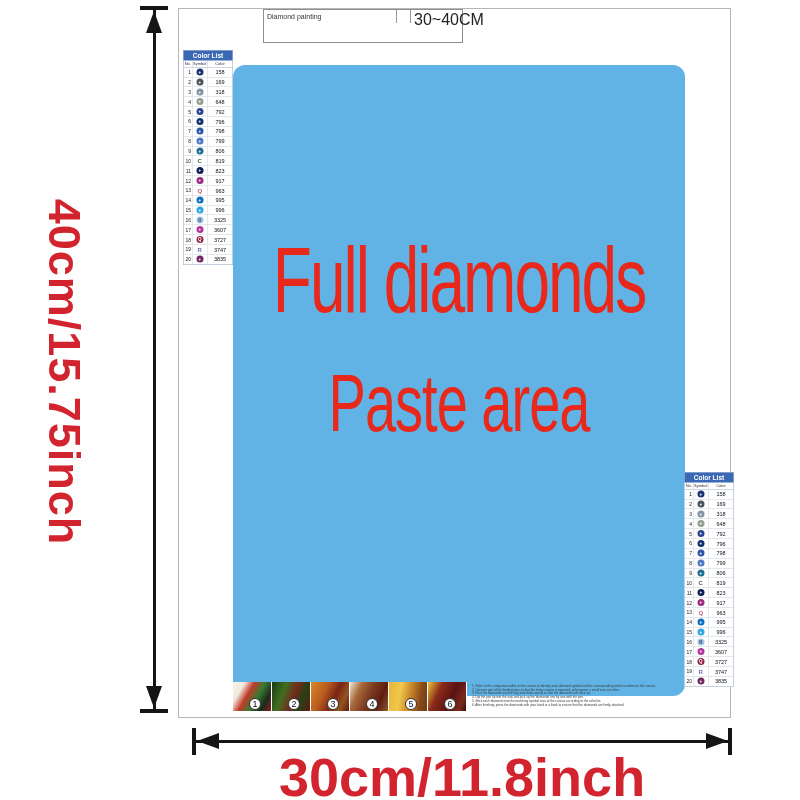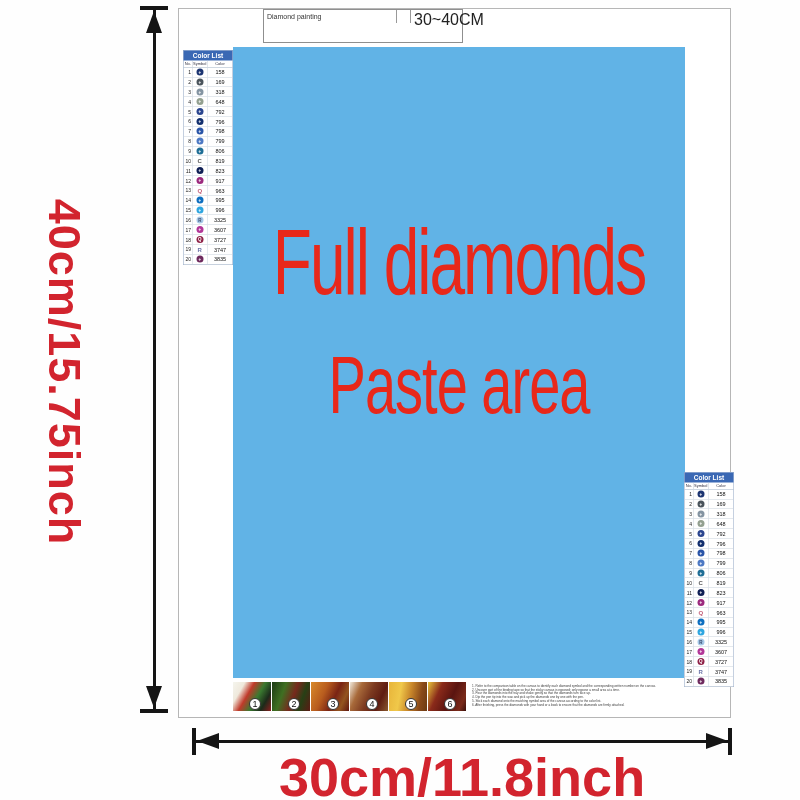--- a/index.html
+++ b/index.html
@@ -43,21 +43,21 @@
   .h-item{left:9px;font-size:16px;font-weight:600;color:#a23a40;}
   .h-number{left:68px;font-size:16px;font-weight:600;color:#a23a40;}
   .h-size{left:152px;font-size:15px;font-weight:700;color:#c61a22;}
   .itable .brow{position:relative;height:13px;}
   .b-item{position:absolute;left:3px;top:3px;font-size:7px;color:#333;white-space:nowrap;}
   .b-size{position:absolute;left:150px;top:1px;font-size:16px;color:#222;}
   .bdiv{position:absolute;top:0;height:13px;border-left:1px solid #999;}
   .bdiv.d1{left:132px;} .bdiv.d2{left:146px;}
 
   
-  .paste{left:233px;top:47px;width:452px;height:631px;background:#61b3e6;}
+  .paste{left:233px;top:65px;width:452px;height:631px;background:#61b3e6;border-radius:12px;}
   .paste .big{position:absolute;width:100%;text-align:center;color:#e8281a;
               transform:scaleY(1.45);white-space:nowrap;}
   .paste .l1{top:178px;font-size:64px;letter-spacing:-2px;}
   .paste .l2{top:305px;font-size:56px;letter-spacing:-1px;}
 
   
   .clist-wrap{width:50px;height:215px;}
   .clist-left{left:183px;top:50px;} .clist-right{left:684px;top:472px;}
   .clist{width:100px;height:430px;transform:scale(0.5);transform-origin:0 0;
          background:#fff;border:1px solid #8aa0c0;box-sizing:border-box;}

